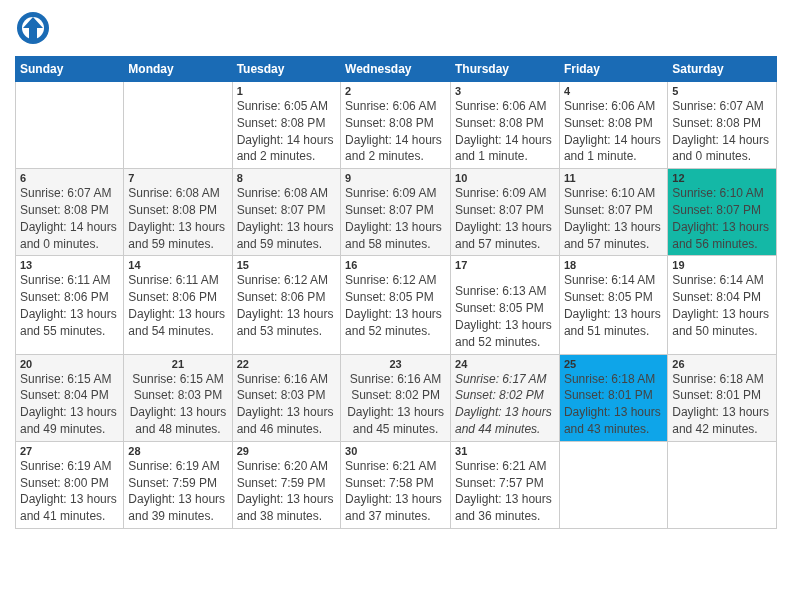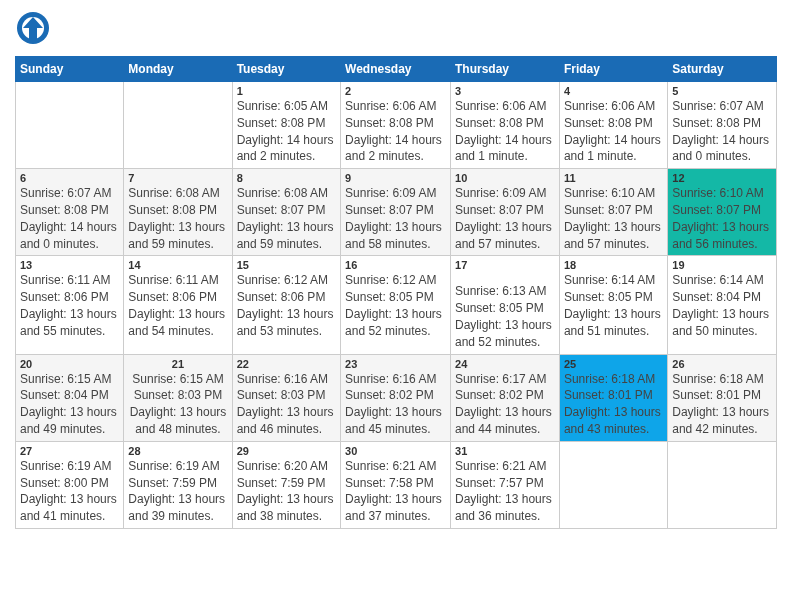--- a/index.html
+++ b/index.html
@@ -278,30 +278,30 @@
 Daylight: 13 hours
 and 48 minutes.</div>
           </td>
           <td style="background: rgb(245, 245, 245);">
             <span class="day-num">22</span>
             <div class="day-info" style="white-space: pre-line;">Sunrise: 6:16 AM
 Sunset: 8:03 PM
 Daylight: 13 hours
 and 46 minutes.</div>
           </td>
-          <td style="background: rgb(245, 245, 245);">
+          <td style="background: rgb(245, 245, 245); text-align: center;">
             <span class="day-num">23</span>
             <div class="day-info" style="white-space: pre-line;">Sunrise: 6:16 AM
 Sunset: 8:02 PM
 Daylight: 13 hours
 and 45 minutes.</div>
           </td>
           <td style="background: rgb(245, 245, 245);">
             <span class="day-num">24</span>
-            <div class="day-info" style="white-space: pre-line;">Sunrise: 6:17 AM
+            <div class="day-info" style="white-space: pre-line; font-style: italic;">Sunrise: 6:17 AM
 Sunset: 8:02 PM
 Daylight: 13 hours
 and 44 minutes.</div>
           </td>
           <td style="background: #0ea5e9;">
             <span class="day-num">25</span>
             <div class="day-info" style="white-space: pre-line;">Sunrise: 6:18 AM
 Sunset: 8:01 PM
 Daylight: 13 hours
 and 43 minutes.</div>

